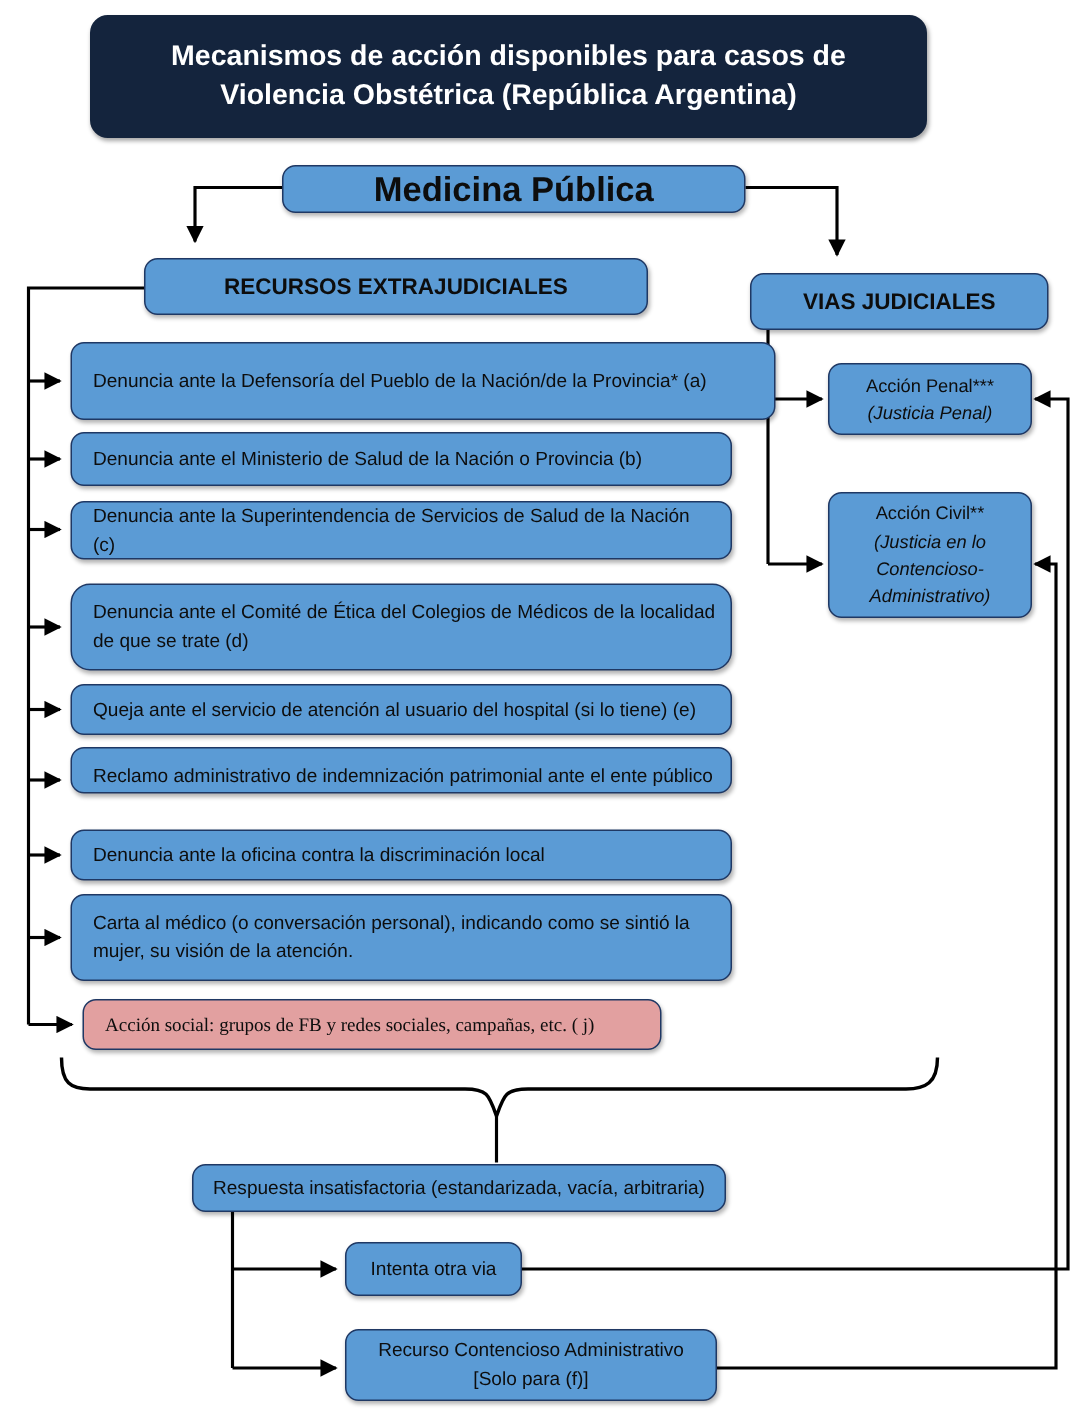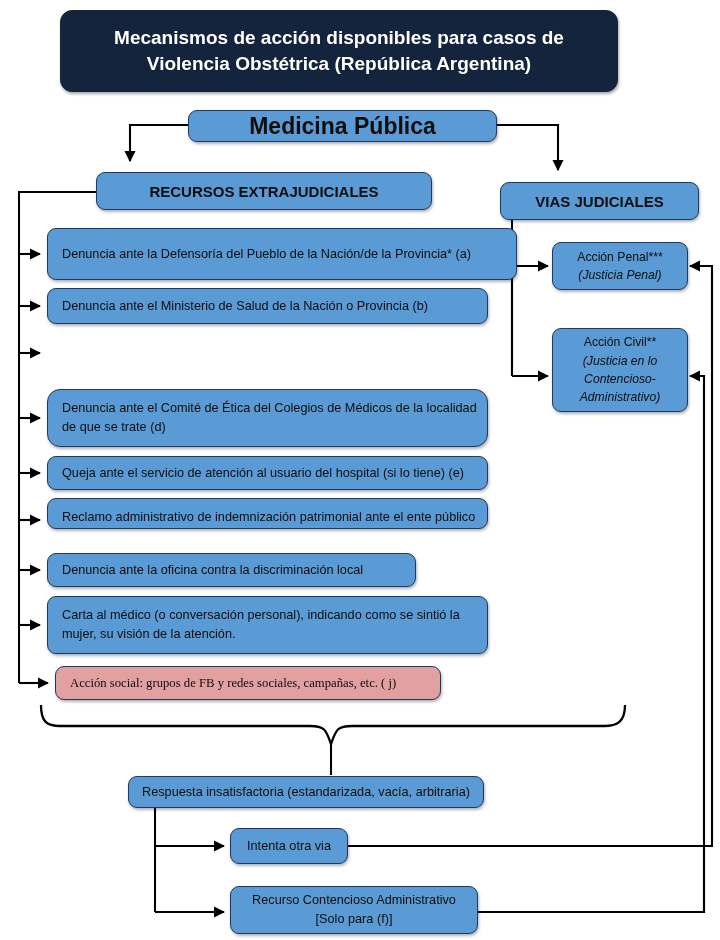--- a/index.html
+++ b/index.html
@@ -159,34 +159,37 @@
   </div>
 
   <div class="node blue lft pad-l fs13 lh14" style="left:47px; top:228px; width:470px; height:52px;">
     <span>Denuncia ante la  Defensoría del Pueblo de la Nación/de la Provincia* (a)</span>
   </div>
 
   <div class="node blue lft pad-l fs13 lh14" style="left:47px; top:288px; width:441px; height:36px;">
     <span>Denuncia ante el Ministerio de Salud de la Nación o Provincia (b)</span>
   </div>
 
+  <div class="node blue lft pad-l fs13 lh14" style="left:47px; top:334px; width:441px; height:39px;">
+    <span>Denuncia ante la Superintendencia de Servicios de Salud de la Nación (c)</span>
+  </div>
 
   <div class="node blue lft pad-l fs13 lh15" style="left:47px; top:389px; width:441px; height:58px;border-radius:13px;">
     <span>Denuncia ante  el  Comité  de  Ética  del  Colegios  de  Médicos  de la localidad de que se trate (d)</span>
   </div>
 
   <div class="node blue lft pad-l fs13 lh14" style="left:47px; top:456px; width:441px; height:34px;">
     <span>Queja ante  el servicio de atención al usuario del hospital (si lo tiene) (e)</span>
   </div>
 
   <div class="node blue lft pad-l fs13 lh15 clip top-align" style="left:47px; top:498px; width:441px; height:31px;">
     <span>Reclamo administrativo de indemnización patrimonial ante el ente público del que depende la institución (f)</span>
   </div>
 
-  <div class="node blue lft pad-l fs13 lh14" style="left:47px; top:553px; width:369px; height:34px;">
+  <div class="node blue lft pad-l fs13 lh14" style="left:47px; top:553px; width:441px; height:34px;">
     <span>Denuncia  ante la oficina contra la discriminación local</span>
   </div>
 
   <div class="node blue lft pad-l fs13 lh15" style="left:47px; top:596px; width:441px; height:58px;">
     <span>Carta al médico (o conversación personal), indicando como se sintió la mujer,  su visión  de la atención.</span>
   </div>
 
   <div class="node pink lft pad-l fs13 lh14" style="left:55px; top:666px; width:386px; height:34px;font-family:Liberation Serif, serif;">
     <span>Acción social: grupos de FB y redes sociales, campañas, etc. ( j)</span>
   </div>

